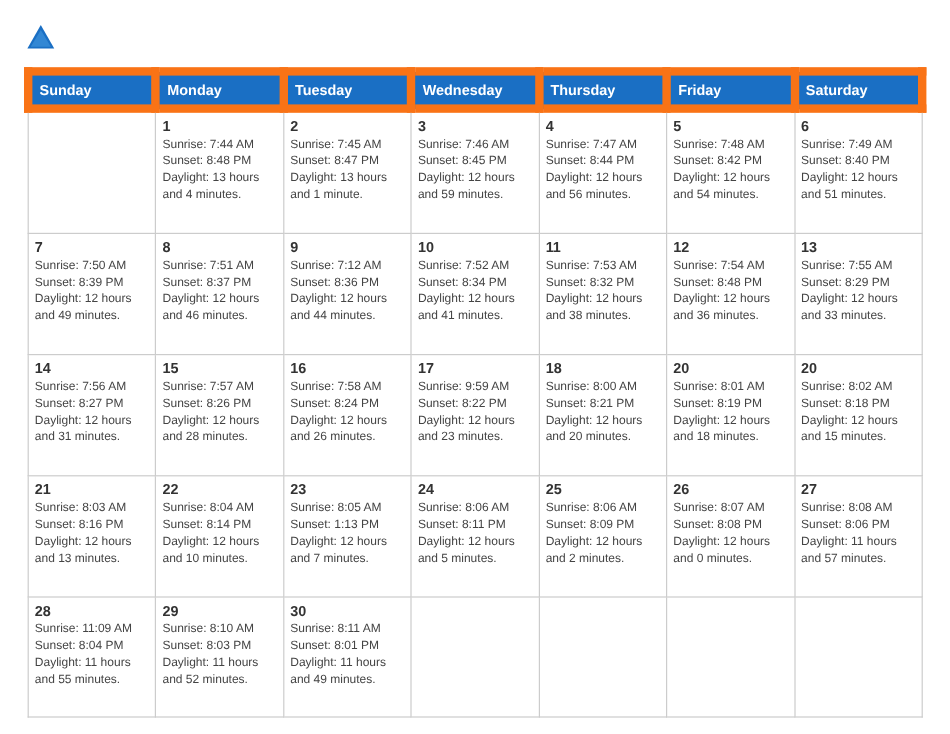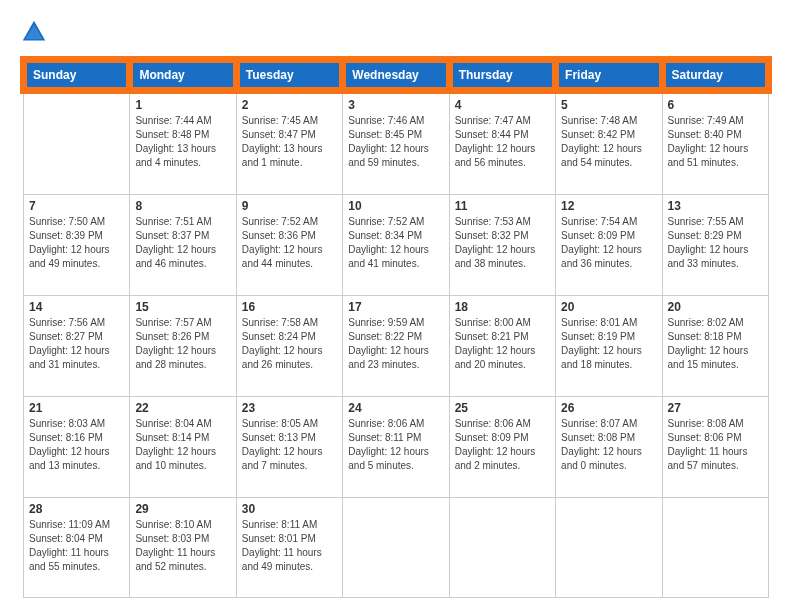--- a/index.html
+++ b/index.html
@@ -191,21 +191,21 @@
           </td>
           <td>
             <span class="day-number">8</span>
             <div class="day-info">Sunrise: 7:51 AM
 Sunset: 8:37 PM
 Daylight: 12 hours
 and 46 minutes.</div>
           </td>
           <td>
             <span class="day-number">9</span>
-            <div class="day-info">Sunrise: 7:52 AM
+            <div class="day-info">Sunrise: 7:12 AM
 Sunset: 8:36 PM
 Daylight: 12 hours
 and 44 minutes.</div>
           </td>
           <td>
             <span class="day-number">10</span>
             <div class="day-info">Sunrise: 7:52 AM
 Sunset: 8:34 PM
 Daylight: 12 hours
 and 41 minutes.</div>
@@ -213,21 +213,21 @@
           <td>
             <span class="day-number">11</span>
             <div class="day-info">Sunrise: 7:53 AM
 Sunset: 8:32 PM
 Daylight: 12 hours
 and 38 minutes.</div>
           </td>
           <td>
             <span class="day-number">12</span>
             <div class="day-info">Sunrise: 7:54 AM
-Sunset: 8:09 PM
+Sunset: 8:48 PM
 Daylight: 12 hours
 and 36 minutes.</div>
           </td>
           <td>
             <span class="day-number">13</span>
             <div class="day-info">Sunrise: 7:55 AM
 Sunset: 8:29 PM
 Daylight: 12 hours
 and 33 minutes.</div>
           </td>
@@ -294,21 +294,21 @@
           <td>
             <span class="day-number">22</span>
             <div class="day-info">Sunrise: 8:04 AM
 Sunset: 8:14 PM
 Daylight: 12 hours
 and 10 minutes.</div>
           </td>
           <td>
             <span class="day-number">23</span>
             <div class="day-info">Sunrise: 8:05 AM
-Sunset: 8:13 PM
+Sunset: 1:13 PM
 Daylight: 12 hours
 and 7 minutes.</div>
           </td>
           <td>
             <span class="day-number">24</span>
             <div class="day-info">Sunrise: 8:06 AM
 Sunset: 8:11 PM
 Daylight: 12 hours
 and 5 minutes.</div>
           </td>

